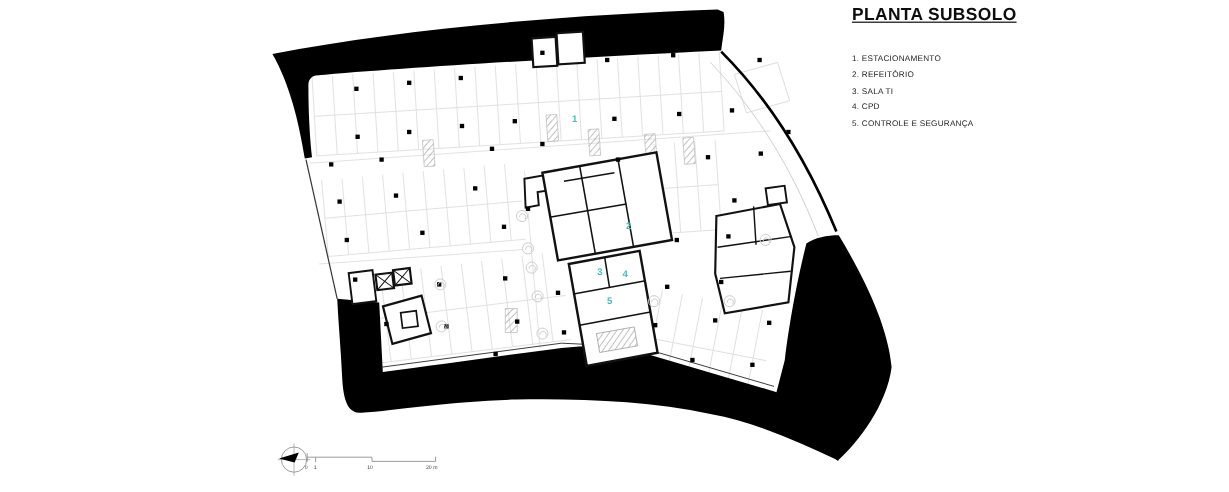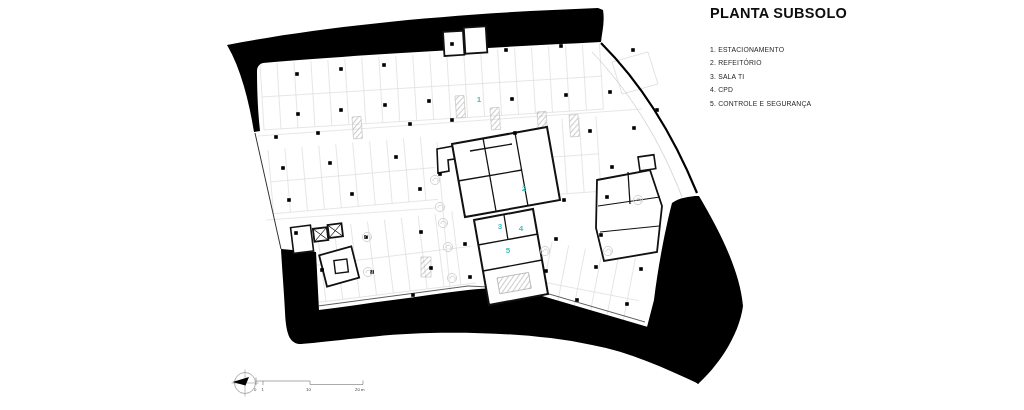--- a/index.html
+++ b/index.html
@@ -1,20 +1,20 @@
 <!DOCTYPE html>
 <html><head>
 <meta charset="utf-8">
 <style>
   html,body{margin:0;padding:0;background:#fff;}
   #canvas{position:relative;width:1024px;height:410px;background:#fff;overflow:hidden;
           font-family:"Liberation Sans", sans-serif;}
   #plan-svg{position:absolute;left:0;top:0;}
   #header{position:absolute;left:710px;top:5px;width:300px;}
-  #page-title{font-size:14.5px;font-weight:bold;color:#0d0d0d;letter-spacing:.3px;margin:0;}
+  #page-title{font-size:14.5px;font-weight:bold;color:#0d0d0d;letter-spacing:.3px;margin:0;text-decoration:underline;}
   #legend{margin-top:22px;}
   .legend-item{font-size:6.8px;color:#222;line-height:13.4px;letter-spacing:.2px;}
 </style>
 </head>
 <body>
 
 <div id="canvas">
 
   <svg id="plan-svg" width="1024" height="410" viewBox="0 0 1024 410">
     <defs>

